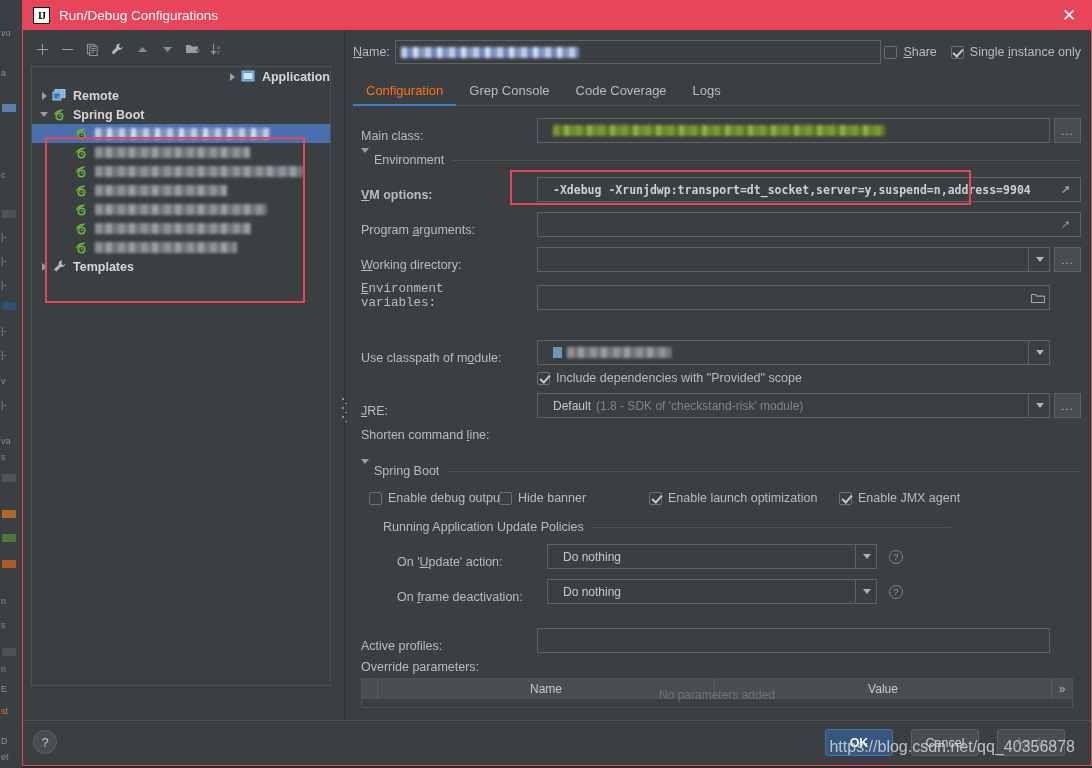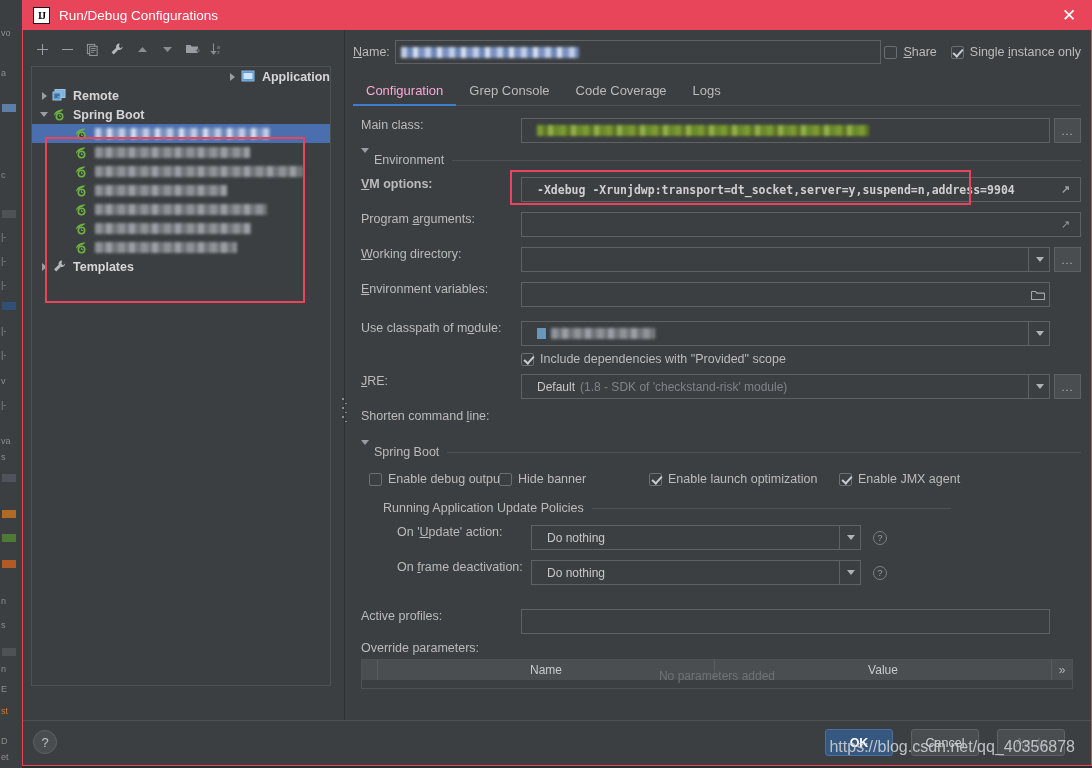--- a/index.html
+++ b/index.html
@@ -113,28 +113,28 @@
   }
   .box.checked::after {
     content:""; position:absolute; left:3.5px; top:0.5px; width:4px; height:8px;
     border:solid #c9ccd0; border-width:0 2px 2px 0; transform:rotate(42deg);
   }
 
   
   #tabs { display:flex; align-items:flex-end; height:30px; margin-top:10px;
           border-bottom:1px solid #4e5254; }
   .tab { padding:4px 13px 7px 13px; font-size:13px; color:#bbbbbb; position:relative; }
-  .tab.active { color:#f9a8d4; }
+  .tab.active { color:#f97316; }
   .tab.active::after {
     content:""; position:absolute; left:0; right:0; bottom:-1px; height:2px; background:#3d7ecc;
   }
 
   
   #form { padding:12px 0 0 8px; position:relative; }
-  .frow { display:flex; align-items:flex-start; margin-bottom:10px; }
+  .frow { display:flex; align-items:flex-end; margin-bottom:10px;gap:16px; }
   .flabel { width:160px; font-size:12.5px; color:#bbbbbb; flex:0 0 auto; }
   .fctl { flex:1; display:flex; align-items:center; gap:4px; }
   .input {
     flex:1; height:25px; background:#3c3f41; border:1px solid #5e6265;
     display:flex; align-items:center; padding:0 15px; font-size:12px; color:#c8c8c8;
     overflow:hidden; white-space:nowrap;
   }
   .input.mono { font-family:"DejaVu Sans Mono", monospace; font-size:11.5px; color:#cfcfcf; }
   .sq-btn {
     width:27px; height:25px; background:#4a4d4f; border:1px solid #5e6265;
@@ -495,21 +495,21 @@
             <div class="input" style="padding-right:0;">
               <span style="flex:1;"></span>
               <span class="caret-in">
                   <i class="caret"></i>
                 </span>
             </div>
             <div class="sq-btn">...</div>
           </div>
         </div>
 
-        <div class="frow" style="margin-bottom:14px;">
+        <div class="frow" style="margin-bottom:30px;font-family:Liberation Mono, monospace;">
           <div class="flabel"><span class="u">E</span>nvironment variables:</div>
           <div class="fctl">
             <div class="input" style="padding-right:0;">
               <span style="flex:1;"></span>
               <span class="folder-ico">
                 <svg width="14" height="12" viewBox="0 0 14 12">
                   <path d="M0.5 2.5h4l1.2 1.6H13.5M0.5 2.5v8h13v-6.4" fill="none" stroke="#a5a8ab" stroke-width="1.1"></path>
                 </svg>
               </span>
             </div>

